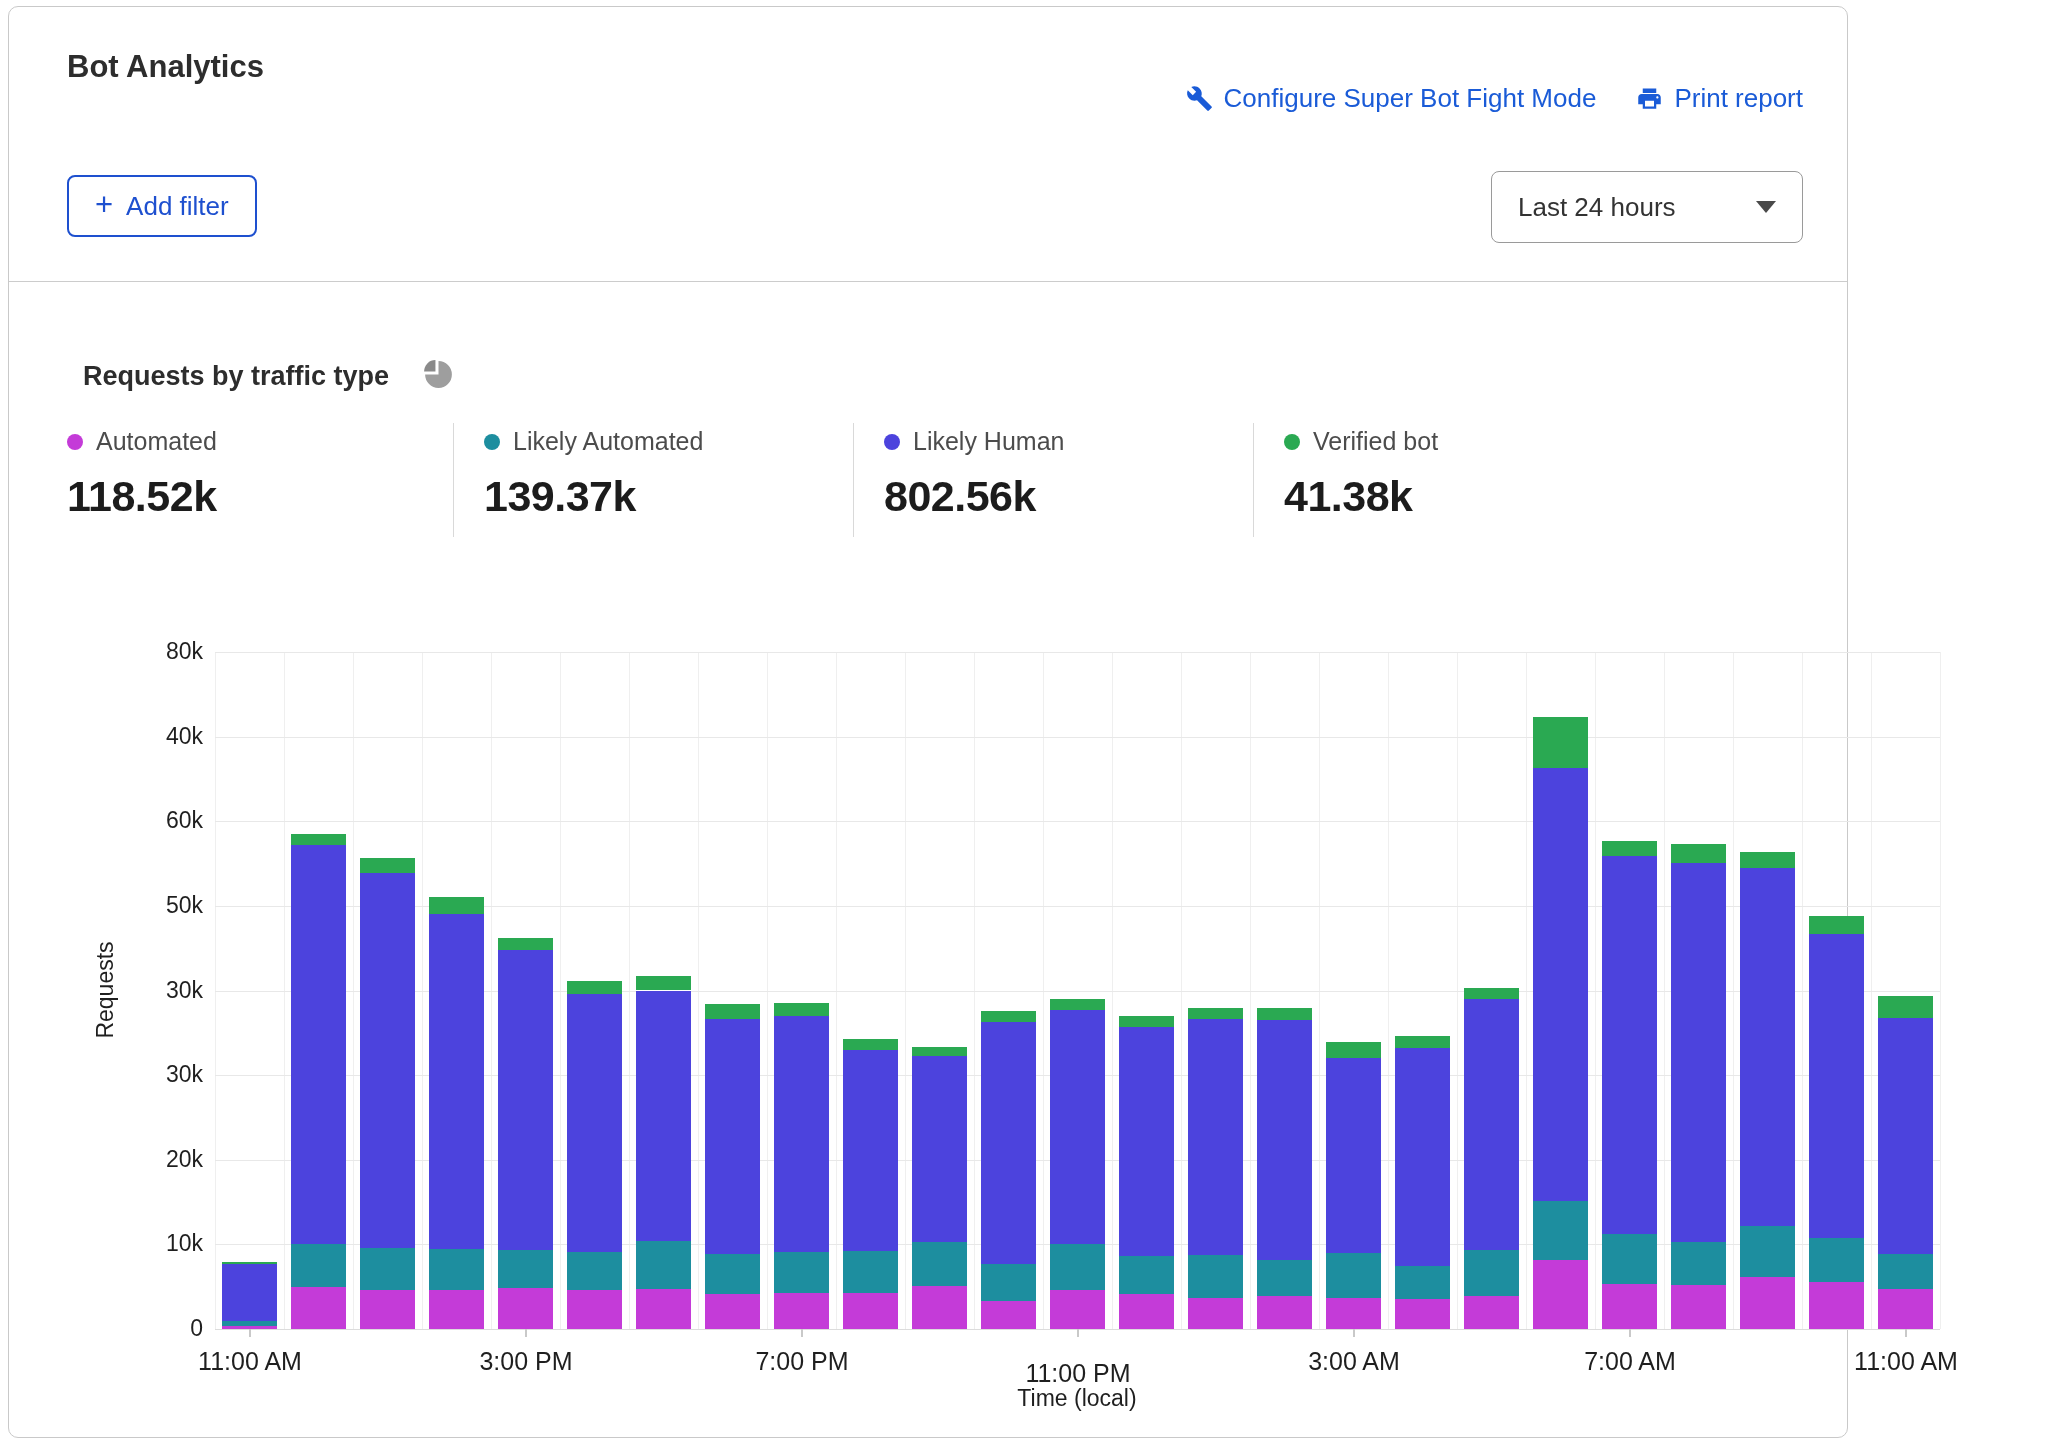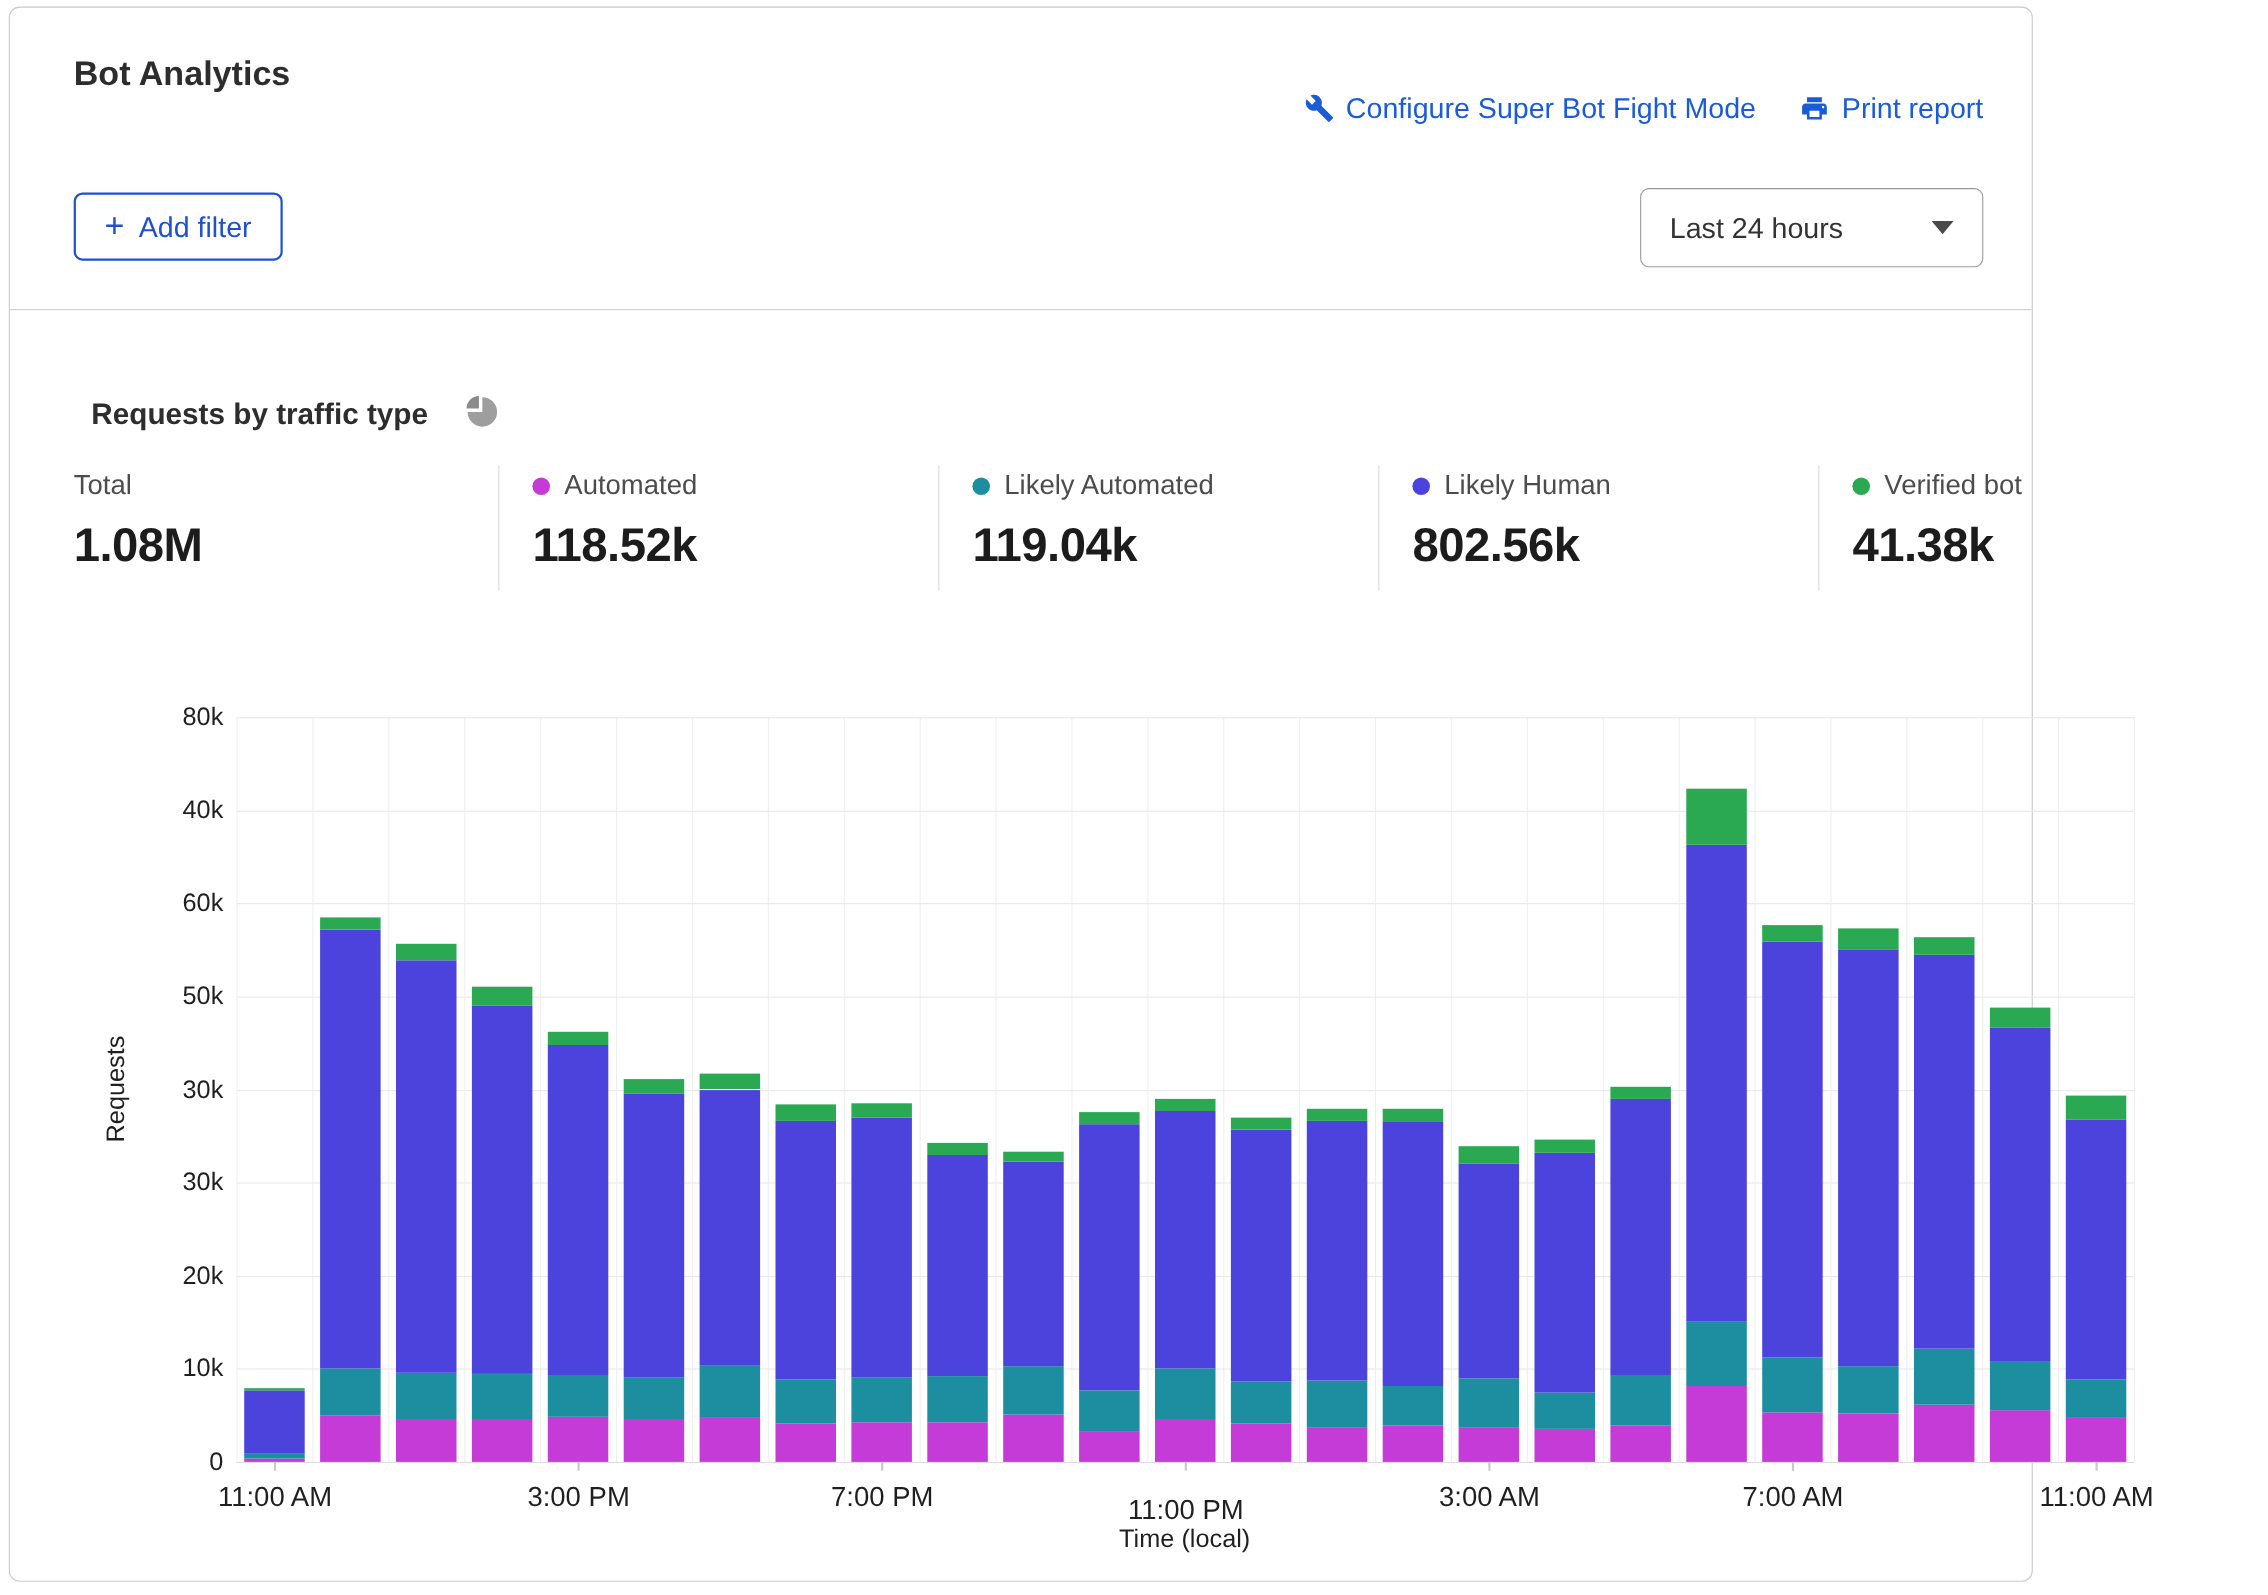--- a/index.html
+++ b/index.html
@@ -95,37 +95,31 @@
       <svg width="35" height="35" viewBox="0 0 34 34">
         <path d="M17 17 L17 4 A13 13 0 1 1 4 17 Z" fill="#9e9e9e"></path>
         <path d="M14 14 L14 3 A11 11 0 0 0 3 14 Z" fill="#8a8a8a"></path>
       </svg>
     </span>
   </div>
 
   <div class="stats">
     <div class="stat">
       <div class="stat-label">
-          <span>Total</span>
-        </div>
-      <div class="stat-value">1.08M</div>
-    </div>
-    <div class="stat">
-      <div class="stat-label">
         <span class="dot" style="background: rgb(196, 59, 216);"></span>
         <span>Automated</span>
       </div>
       <div class="stat-value">118.52k</div>
     </div>
     <div class="stat">
       <div class="stat-label">
         <span class="dot" style="background: rgb(29, 142, 159);"></span>
         <span>Likely Automated</span>
       </div>
-      <div class="stat-value">119.04k</div>
+      <div class="stat-value">139.37k</div>
     </div>
     <div class="stat">
       <div class="stat-label">
         <span class="dot" style="background: rgb(76, 67, 221);"></span>
         <span>Likely Human</span>
       </div>
       <div class="stat-value">802.56k</div>
     </div>
     <div class="stat">
       <div class="stat-label">

